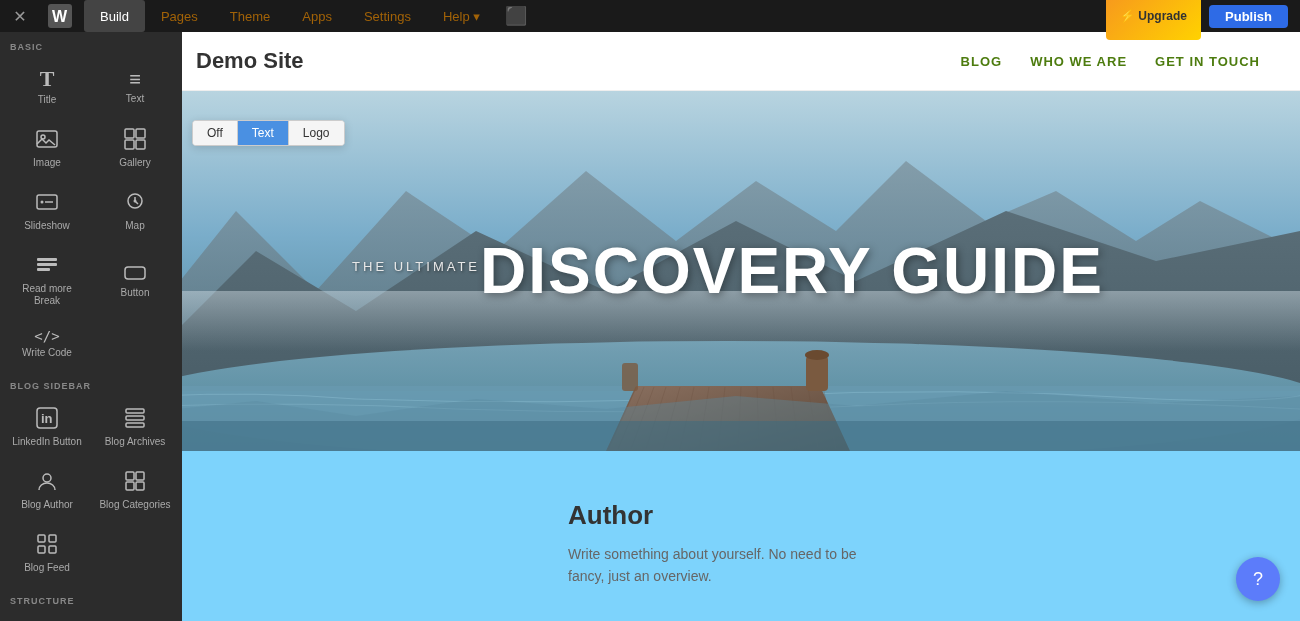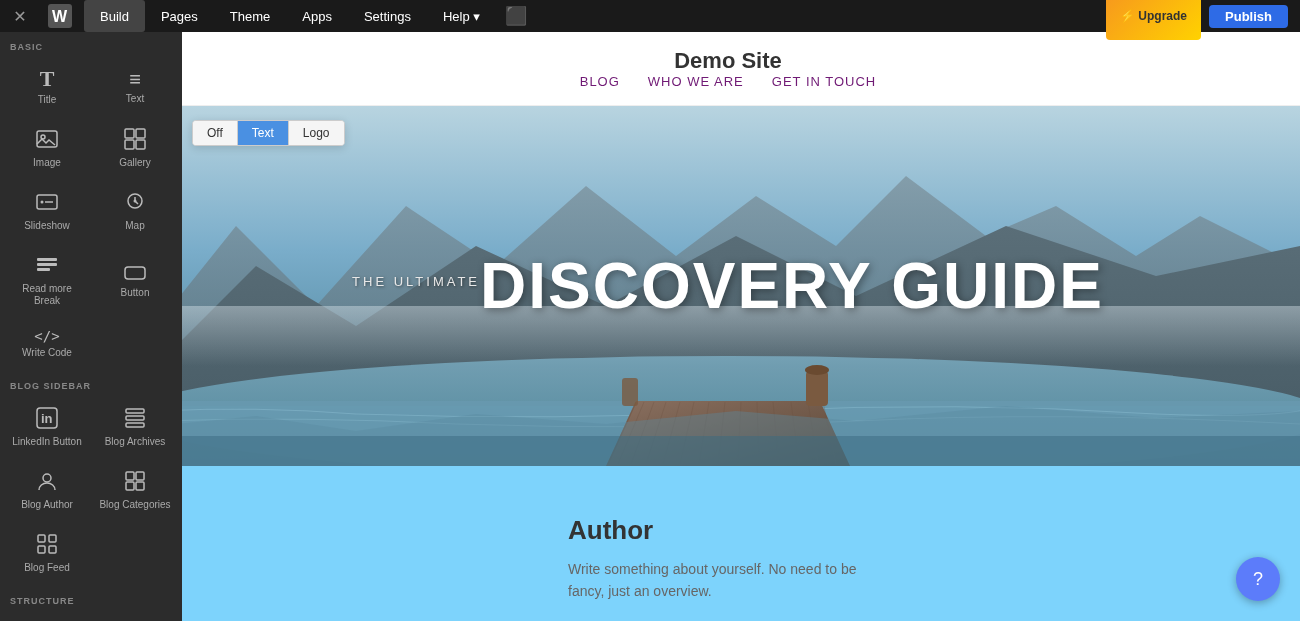--- a/index.html
+++ b/index.html
@@ -37,21 +37,21 @@
     .top-bar-nav {
       display: flex;
       align-items: center;
       flex: 1;
     }
     .top-bar-nav-item {
       padding: 0 16px;
       height: 32px;
       display: flex;
       align-items: center;
-      color: #ffffff;
+      color: #a16207;
       font-size: 13px;
       cursor: pointer;
       border-radius: 3px;
     }
     .top-bar-nav-item.active {
       background: #444;
       color: #fff;
     }
     .top-bar-actions {
       display: flex;
@@ -153,38 +153,37 @@
 
     
     .site-header {
       background: #fff;
       display: flex;
       align-items: center;
       justify-content: space-between;
       padding: 16px 40px;
       border-bottom: 1px solid #eee;
       position: relative;
-      flex-direction: column;
     }
     .site-title {
       font-size: 22px;
       font-weight: 700;
       color: #333;
     }
     .site-nav {
       display: flex;
       gap: 28px;
       align-items: center;
     }
     .site-nav-item {
       font-size: 13px;
-      color: #701a75;
+      color: #4d7c0f;
       text-transform: uppercase;
       letter-spacing: 1px;
-      font-weight: 400;
+      font-weight: 700;
       cursor: pointer;
     }
 
     
     .toggle-popup {
       position: absolute;
       top: 88px;
       left: 36px;
       background: #fff;
       border: 1px solid #ccc;

